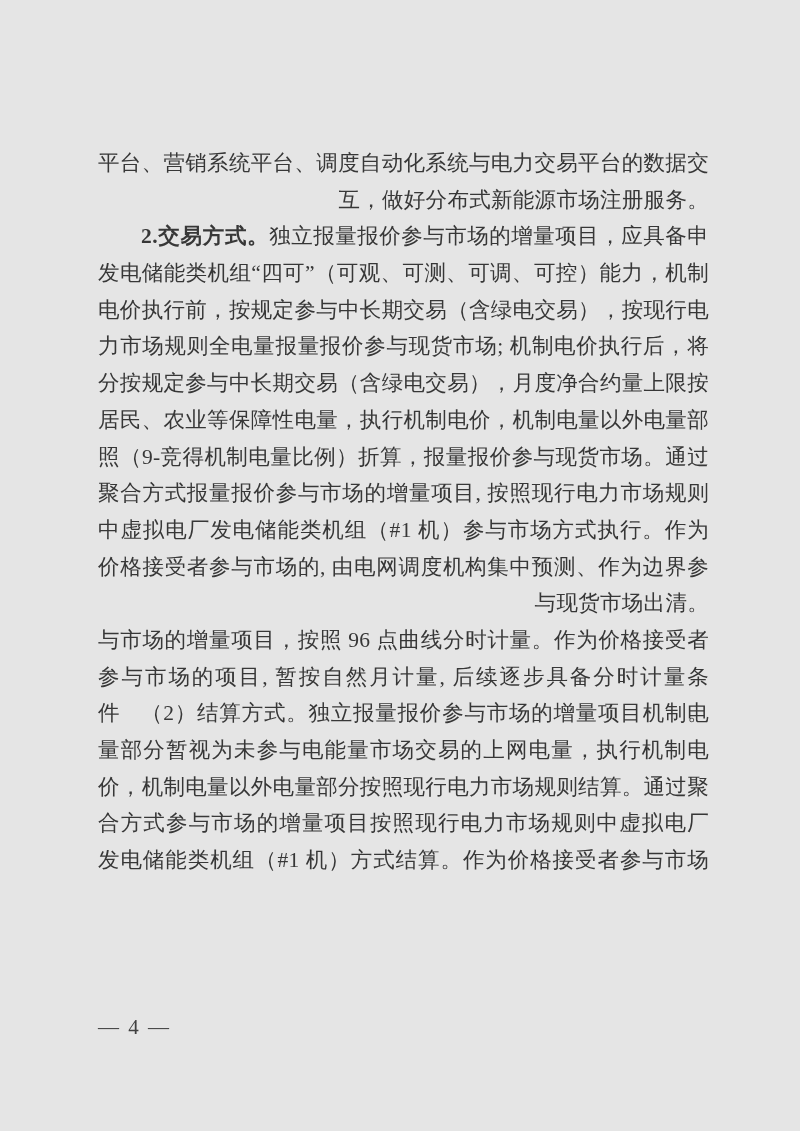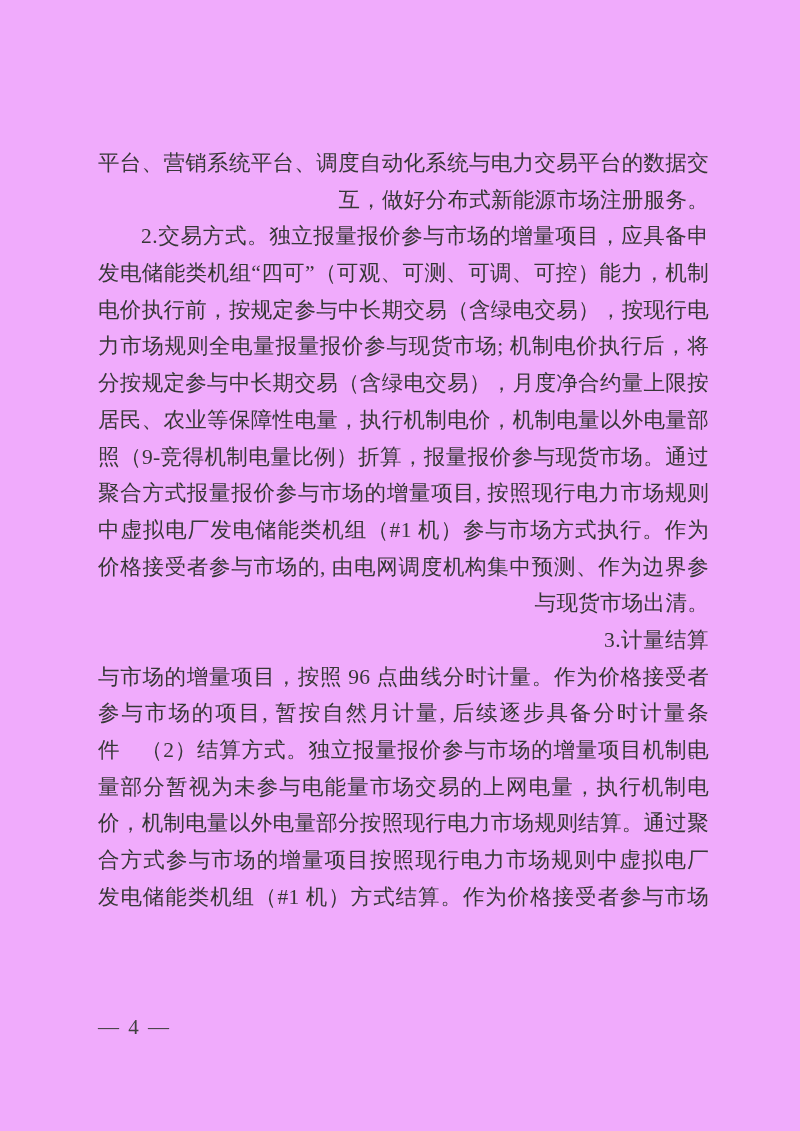--- a/index.html
+++ b/index.html
@@ -11,21 +11,21 @@
     height: 1131px;
     background: #fdfdfd;
     font-family: "Liberation Serif", "DejaVu Serif", serif;
     color: #373737;
     position: relative;
     overflow: hidden;
   }
   .page {
     position: absolute;
     inset: 0;
-    background: #f0abfc;
+    background: #e5e5e5;
   }
   .content {
     position: absolute;
     left: 98px;
     top: 145px;
     width: 611px;
   }
   .line {
     height: 36.7px;
     line-height: 36.7px;
@@ -38,21 +38,21 @@
   .line.full {
     white-space: normal;
     text-align: justify;
     text-align-last: justify;
     text-justify: inter-character;
   }
   .line.indent {
     text-indent: 43px;
   }
   .hd {
-    font-weight: 400;
+    font-weight: 700;
     letter-spacing: 0.5px;
   }
   .footer {
     position: absolute;
     left: 98px;
     top: 1009px;
     height: 36.7px;
     line-height: 36.7px;
     font-size: 21px;
     letter-spacing: 2px;
@@ -70,21 +70,20 @@
     <div class="line full"><span>发电储能类机组“四可”（可观、可测、可调、可控）能力，机制</span></div>
     <div class="line full"><span>电价执行前，按规定参与中长期交易（含绿电交易），按现行电</span></div>
     <div class="line full"><span>力市场规则全电量报量报价参与现货市场; 机制电价执行后，将</span></div>
     <div class="line full"><span>分按规定参与中长期交易（含绿电交易），月度净合约量上限按</span></div>
     <div class="line full"><span>居民、农业等保障性电量，执行机制电价，机制电量以外电量部</span></div>
     <div class="line full"><span>照（9-竞得机制电量比例）折算，报量报价参与现货市场。通过</span></div>
     <div class="line full"><span>聚合方式报量报价参与市场的增量项目, 按照现行电力市场规则</span></div>
     <div class="line full"><span>中虚拟电厂发电储能类机组（#1 机）参与市场方式执行。作为</span></div>
     <div class="line full"><span>价格接受者参与市场的, 由电网调度机构集中预测、作为边界参</span></div>
     <div class="line"><span>与现货市场出清。</span></div>
-    <div class="line indent"><b class="hd">3.计量结算</b></div>
     <div class="line full"><span>与市场的增量项目，按照 96 点曲线分时计量。作为价格接受者</span></div>
     <div class="line full"><span>参与市场的项目, 暂按自然月计量, 后续逐步具备分时计量条件。</span></div>
     <div class="line full indent"><span>（2）结算方式。独立报量报价参与市场的增量项目机制电</span></div>
     <div class="line full"><span>量部分暂视为未参与电能量市场交易的上网电量，执行机制电</span></div>
     <div class="line full"><span>价，机制电量以外电量部分按照现行电力市场规则结算。通过聚</span></div>
     <div class="line full"><span>合方式参与市场的增量项目按照现行电力市场规则中虚拟电厂</span></div>
     <div class="line full"><span>发电储能类机组（#1 机）方式结算。作为价格接受者参与市场</span></div>
   </div>
 
   <div class="footer">— 4 —</div>

